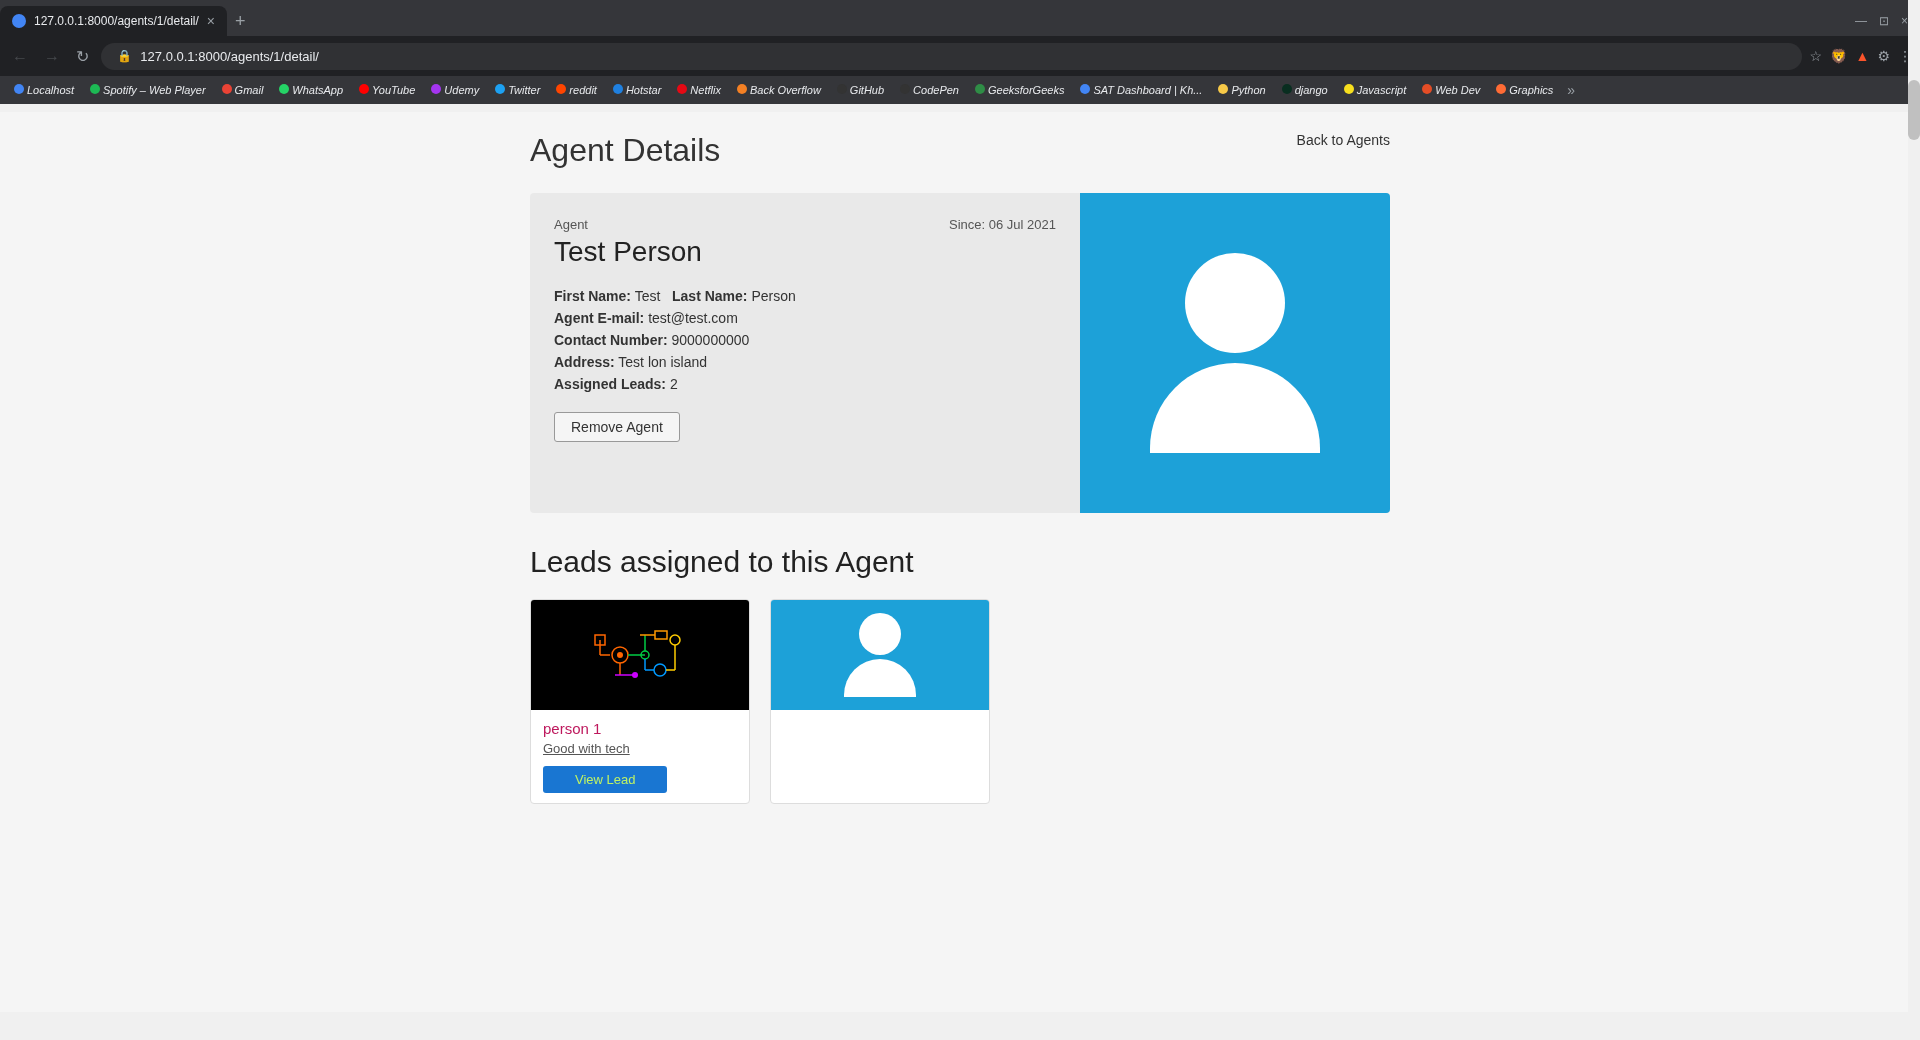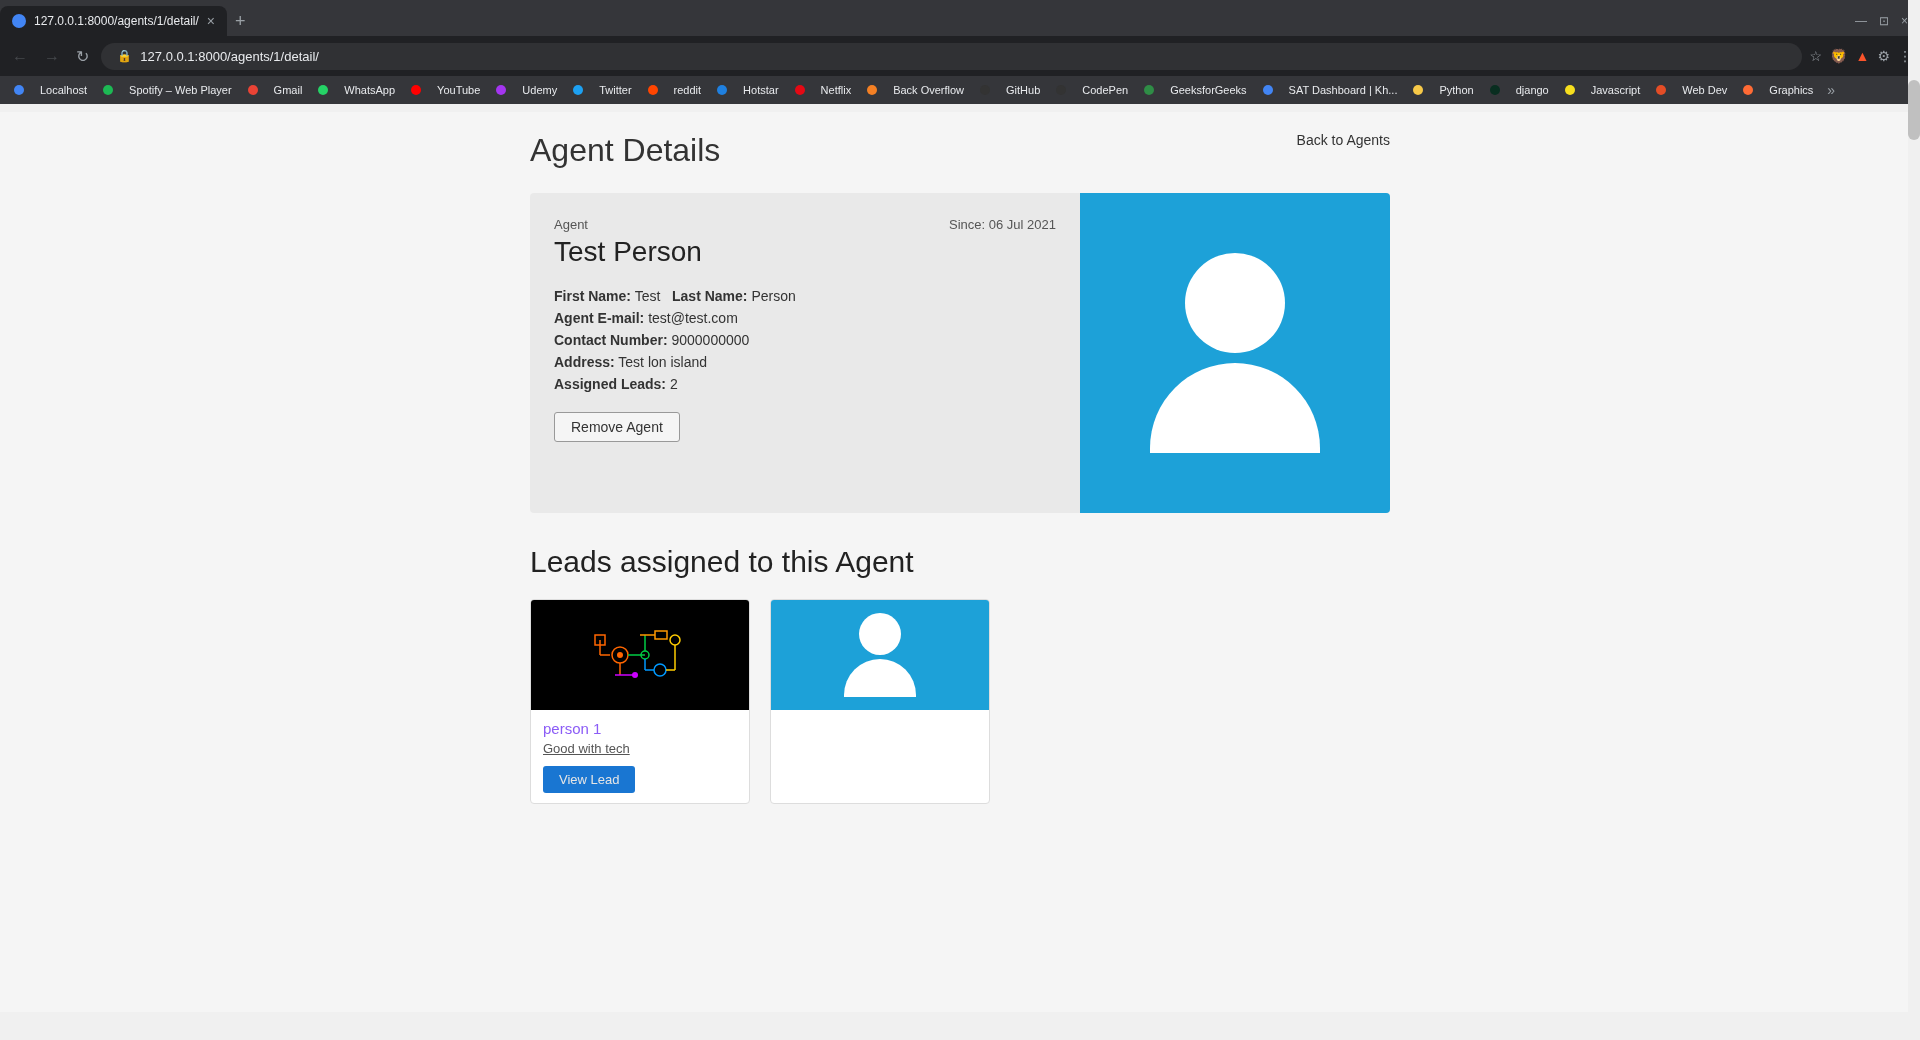--- a/index.html
+++ b/index.html
@@ -18,21 +18,21 @@
     .address-bar-row { display: flex; align-items: center; background: #202124; padding: 4px 8px; gap: 8px; height: 40px; }
     .nav-btn { color: #9aa0a6; font-size: 16px; cursor: pointer; padding: 4px; }
     .nav-btn.disabled { opacity: 0.3; }
     .address-bar { flex: 1; background: #303134; border: none; border-radius: 20px; padding: 6px 16px; color: #e8eaed; font-size: 13px; display: flex; align-items: center; gap: 8px; }
     .address-bar-icon { color: #9aa0a6; font-size: 12px; }
     .address-text { color: #e8eaed; font-size: 13px; }
     .address-bar-right { display: flex; gap: 8px; align-items: center; color: #9aa0a6; }
     .brave-icon { color: #fb542b; }
 
     .bookmarks-bar { display: flex; align-items: center; background: #35363a; padding: 2px 8px; height: 28px; gap: 4px; overflow: hidden; }
-    .bookmark-item { display: flex; align-items: center; gap: 16px; color: #e8eaed; font-size: 11px; padding: 2px 6px; border-radius: 4px; cursor: pointer; white-space: nowrap; }
+    .bookmark-item { display: flex; gap: 3px; color: #e8eaed; font-size: 11px; padding: 2px 6px; border-radius: 4px; cursor: pointer; white-space: nowrap; font-style: italic; }
     .bookmark-dot { width: 10px; height: 10px; border-radius: 50%; display: inline-block; flex-shrink: 0; }
 
     
     .page-content { background: #f5f5f5; min-height: 900px; padding: 0; }
     .main-content { max-width: 900px; margin: 8px auto; padding: 20px 20px 40px 20px; }
 
     .page-header { display: flex; justify-content: space-between; align-items: flex-start; margin-bottom: 24px; }
     .page-title { font-size: 32px; font-weight: 400; color: #333; }
     .back-link { color: #333; text-decoration: none; font-size: 14px; }
 
@@ -55,23 +55,23 @@
     .leads-section { }
     .leads-title { font-size: 30px; font-weight: 400; color: #222; margin-bottom: 20px; }
     .leads-grid { display: flex; gap: 20px; flex-wrap: wrap; }
     .lead-card { background: white; border: 1px solid #ddd; border-radius: 4px; width: 220px; overflow: hidden; }
     .lead-image-tech { background: #000; display: flex; align-items: center; justify-content: center; height: 110px; }
     .lead-image-avatar { background: #1da1d8; display: flex; align-items: center; justify-content: center; height: 110px; }
     .lead-avatar-small { display: flex; flex-direction: column; align-items: center; }
     .lead-avatar-head { width: 42px; height: 42px; border-radius: 50%; background: white; }
     .lead-avatar-body { width: 72px; height: 38px; background: white; border-radius: 36px 36px 0 0; margin-top: 4px; }
     .lead-body { padding: 10px 12px; }
-    .lead-name { font-size: 15px; font-weight: 400; color: #8b5cf6; margin-bottom: 4px; }
+    .lead-name { font-size: 15px; font-weight: 400; color: #be185d; margin-bottom: 4px; }
     .lead-desc { font-size: 13px; color: #555; margin-bottom: 10px; text-decoration: underline; }
-    .view-lead-btn { background: #1976d2; color: #e5e5e5; border: none; padding: 6px 16px; font-size: 13px; border-radius: 3px; cursor: pointer; }
+    .view-lead-btn { background: #1976d2; color: #bef264; border: none; padding: 6px 32px; font-size: 13px; border-radius: 3px; cursor: pointer; }
 
     .scrollbar { position: fixed; right: 0; top: 0; width: 12px; background: #f0f0f0; height: 100%; }
     .scrollbar-thumb { width: 12px; height: 60px; background: #c0c0c0; border-radius: 6px; margin-top: 80px; }
   </style>
 </head>
 <body>
 
 <div class="browser-chrome">
 
   <div class="tab-bar">

